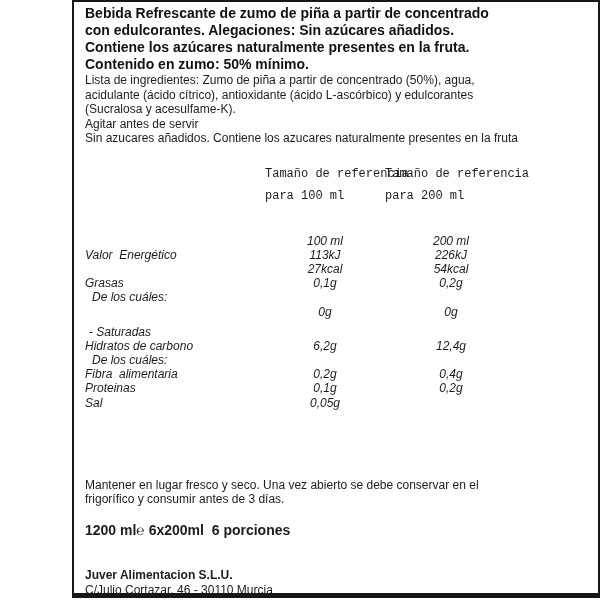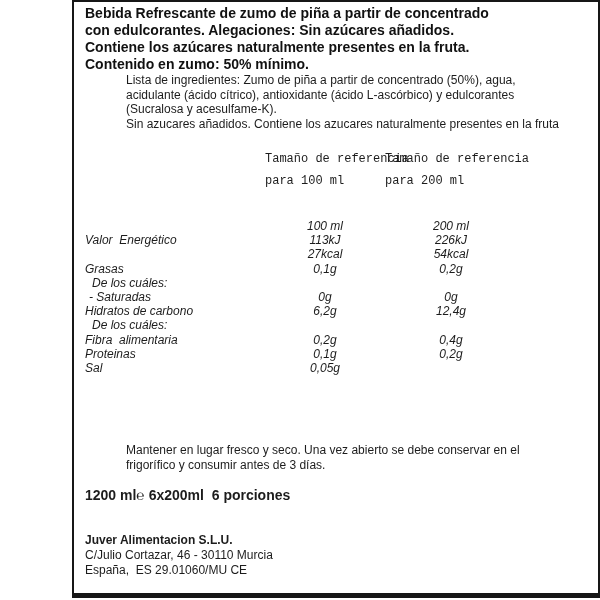--- a/index.html
+++ b/index.html
@@ -28,37 +28,36 @@
   .pre { white-space: pre; }
   .header-claims {
     font-weight: bold;
     font-size: 14px;
     line-height: 17px;
     color: #111;
   }
   .body-text {
     font-size: 12px;
     line-height: 14.5px;
-    margin-left: 41px;
   }
   .ntable { margin-top: 17px; font-size: 12px; }
   .nhead, .nrow {
     display: grid;
     grid-template-columns: 180px 120px 132px;
   }
   .ncolhead {
     line-height: 22px;
     white-space: pre;
     font-family: Liberation Mono, monospace;
   }
   .nrows { margin-top: 27px; font-style: italic; }
   .nrow { line-height: 14.2px; }
   .nlabel { white-space: pre; }
   .nval, .nval2 { text-align: center; }
-  .indent1 .nlabel { padding-left: 4px; }
+  .indent1 .nlabel { padding-left: 4px; margin-top: 20px; }
   .indent2 .nlabel { padding-left: 7px; }
   .storage-text { margin-top: 68px; }
   .volume-line {
     margin-top: 15px;
     font-weight: bold;
     font-size: 14px;
     line-height: 17px;
   }
   .company-block { margin-top: 29px; }
   .company-name {
@@ -78,20 +77,21 @@
 
   <p class="header-claims pre">Bebida Refrescante de zumo de piña a partir de concentrado
 con edulcorantes. Alegaciones: Sin azúcares añadidos.
 Contiene los azúcares naturalmente presentes en la fruta.
 Contenido en zumo: 50% mínimo.</p>
 
   <p class="body-text pre">Lista de ingredientes: Zumo de piña a partir de concentrado (50%), agua,
 acidulante (ácido cítrico), antioxidante (ácido L-ascórbico) y edulcorantes
 (Sucralosa y acesulfame-K).</p>
 
+  <p class="body-text pre">Agitar antes de servir</p>
 
   <p class="body-text pre">Sin azucares añadidos. Contiene los azucares naturalmente presentes en la fruta</p>
 
   <div class="ntable">
     <div class="nhead">
       <div class="nlabel"></div>
       <div class="ncolhead">Tamaño de referencia
 para 100 ml</div>
       <div class="ncolhead">Tamaño de referencia
 para 200 ml</div>

